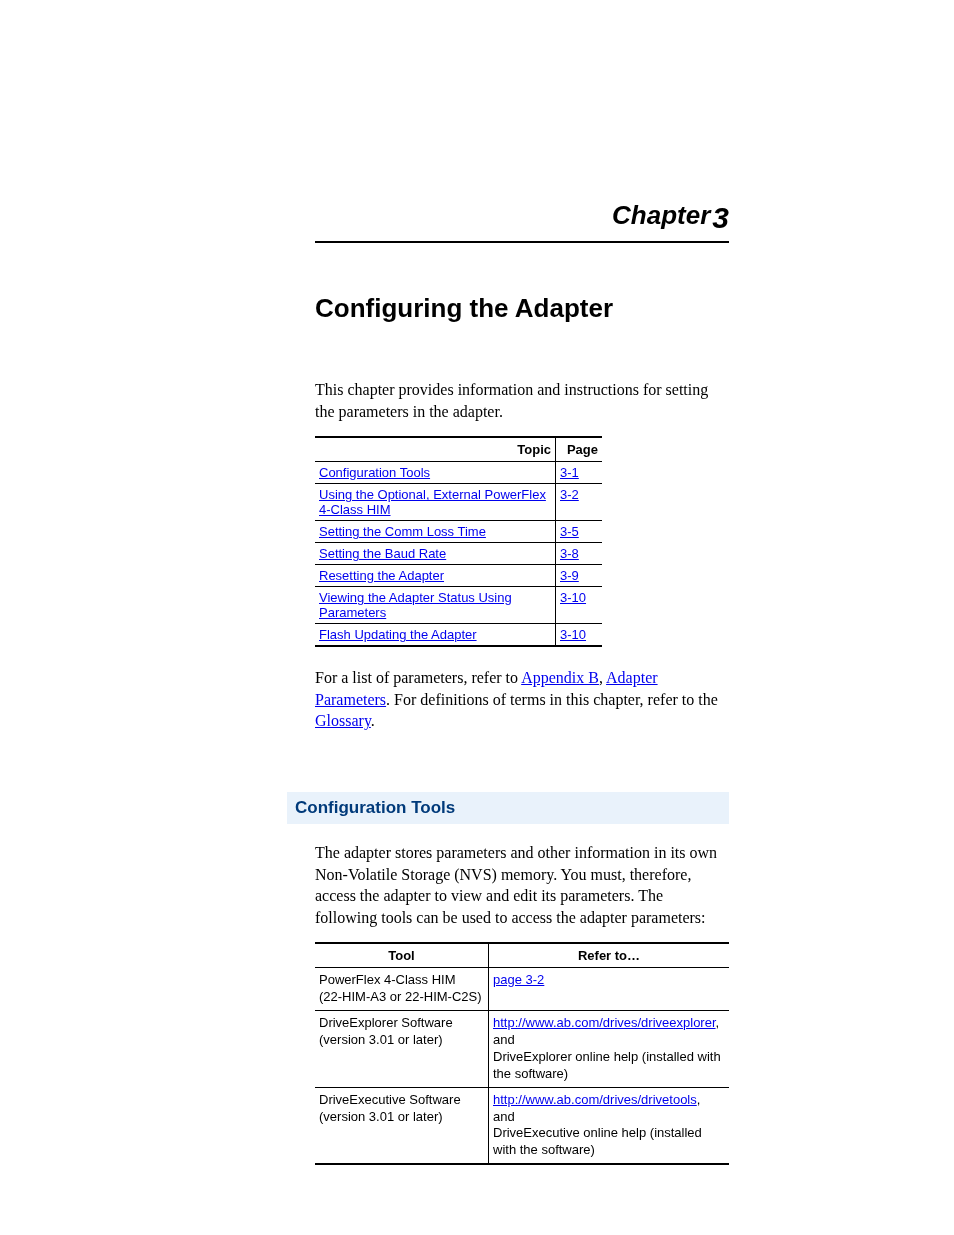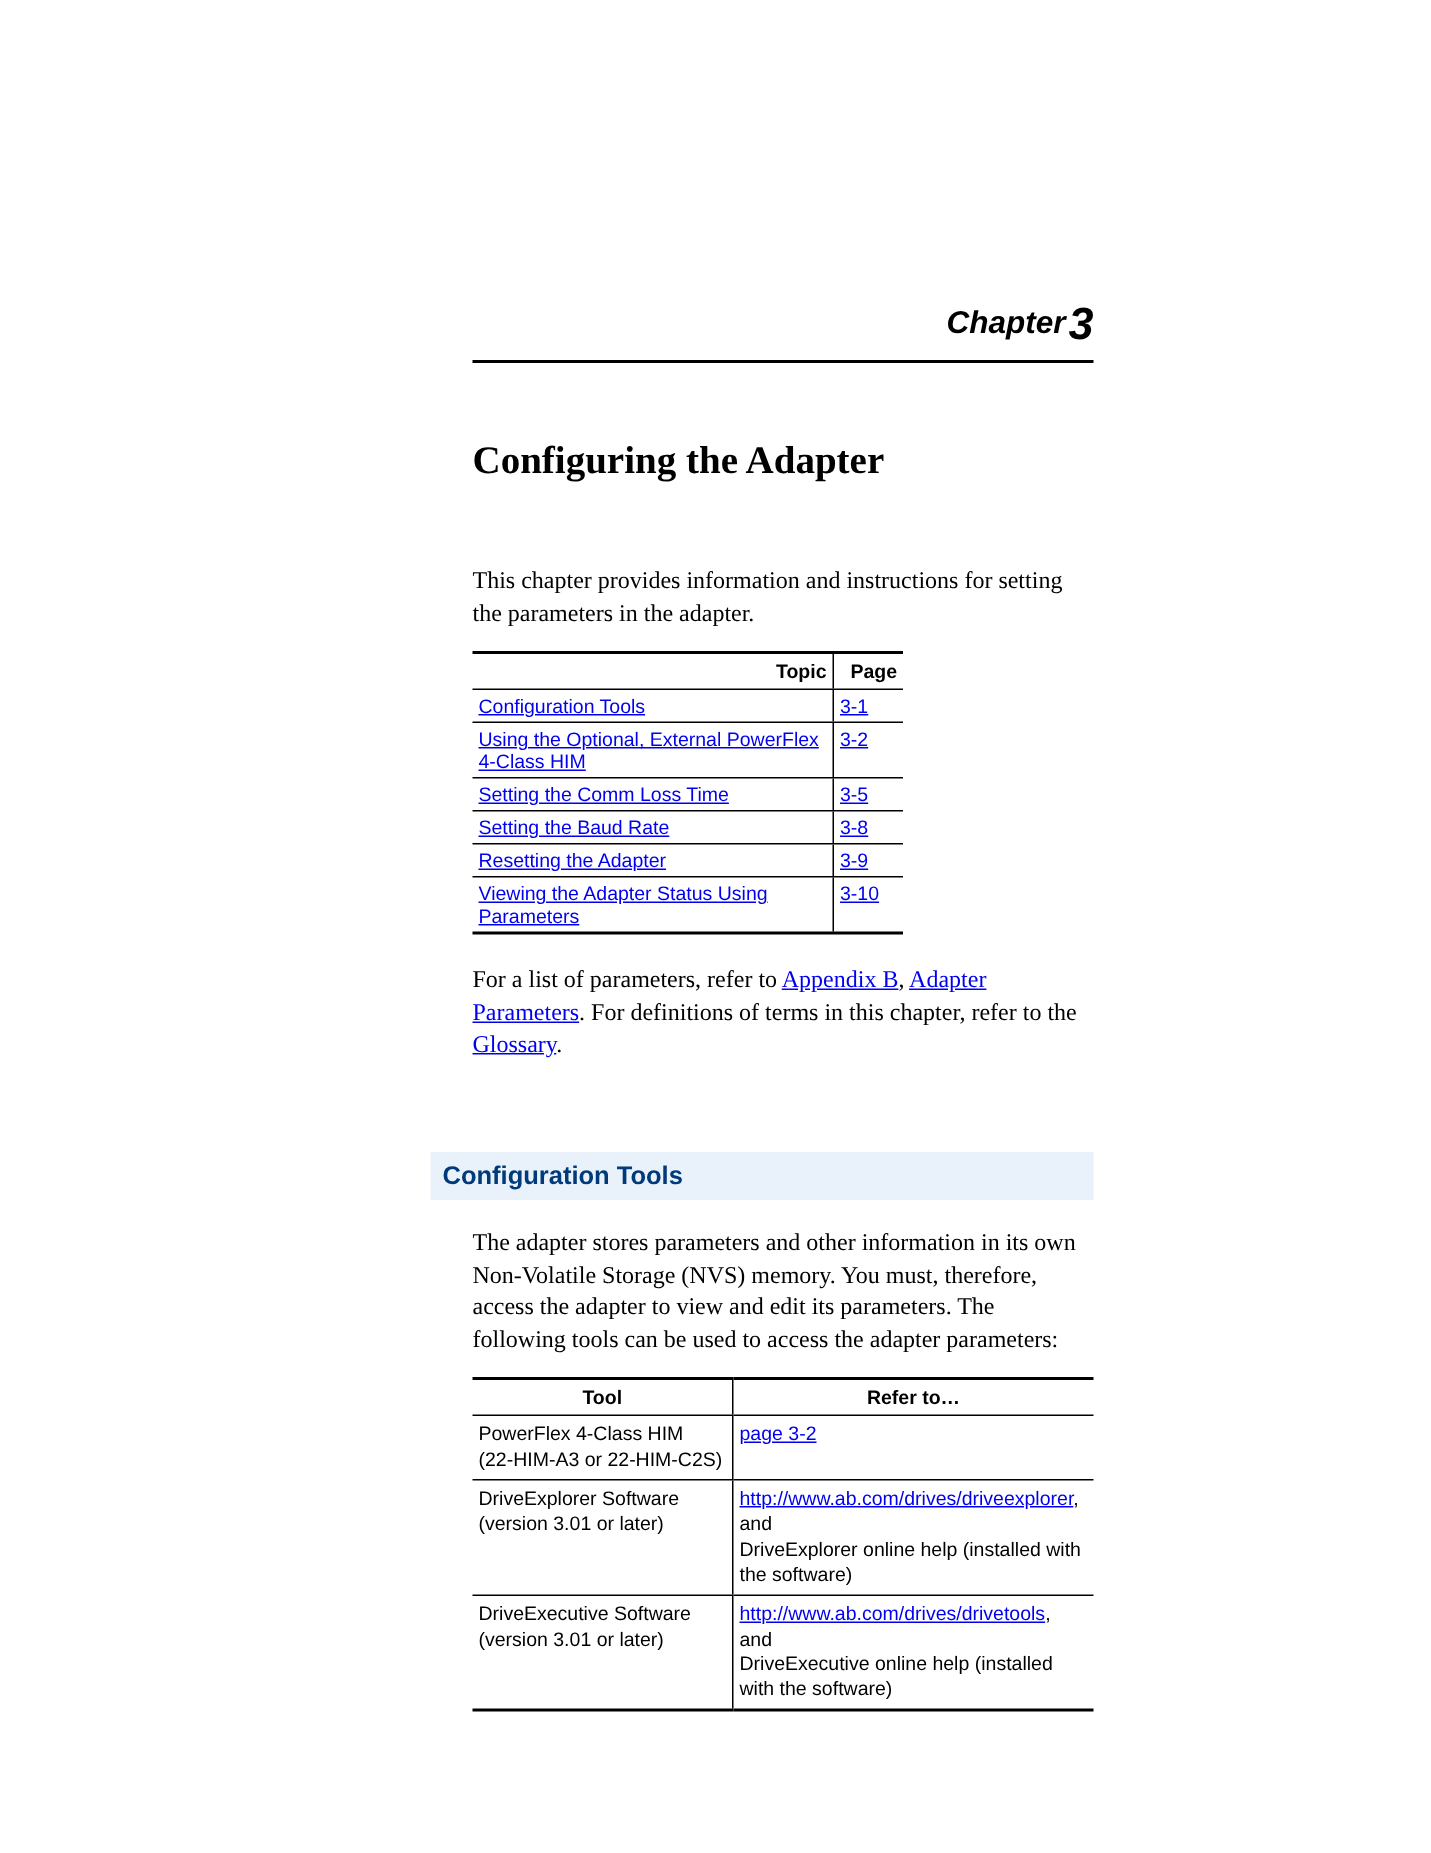--- a/index.html
+++ b/index.html
@@ -19,31 +19,31 @@
   .chapter-header {
     text-align: right;
     font-family: "Helvetica Neue", Helvetica, Arial, sans-serif;
     font-style: italic;
     font-weight: bold;
     border-bottom: 2px solid #000;
     padding-bottom: 6px;
     margin-bottom: 50px;
   }
   .chapter-word {
-    font-size: 21px;
+    font-size: 26px;
     font-style: italic;
     vertical-align: 4px;
     margin-right: 2px;
   }
   .chapter-num {
     font-size: 30px;
     font-style: italic;
   }
   h1.title {
-    font-family: Liberation Serif, serif;
+    font-family: Liberation Sans, sans-serif;
     font-weight: bold;
     font-size: 26px;
     margin: 0 0 55px 0;
   }
   p.intro, p.para {
     font-size: 16px;
     line-height: 1.35;
     margin: 0 0 14px 0;
   }
   a.link {
@@ -156,20 +156,24 @@
           <td class="page-col"><a class="link">3-8</a></td>
         </tr>
       <tr>
           <td><a class="link">Resetting the Adapter</a></td>
           <td class="page-col"><a class="link">3-9</a></td>
         </tr>
       <tr>
           <td><a class="link">Viewing the Adapter Status Using Parameters</a></td>
           <td class="page-col"><a class="link">3-10</a></td>
         </tr>
+      <tr>
+          <td><a class="link">Flash Updating the Adapter</a></td>
+          <td class="page-col"><a class="link">3-10</a></td>
+        </tr>
     </tbody>
   </table>
 
   <p class="para">
     <span>For a list of parameters, refer to </span><a class="link">Appendix B</a><span>, </span><a class="link">Adapter Parameters</a><span>. For definitions of terms in this chapter, refer to the </span><a class="link">Glossary</a><span>.</span>
   </p>
 
   <div class="section-heading">Configuration Tools</div>
 
   <p class="para">The adapter stores parameters and other information in its own Non-Volatile Storage (NVS) memory. You must, therefore, access the adapter to view and edit its parameters. The following tools can be used to access the adapter parameters:</p>

